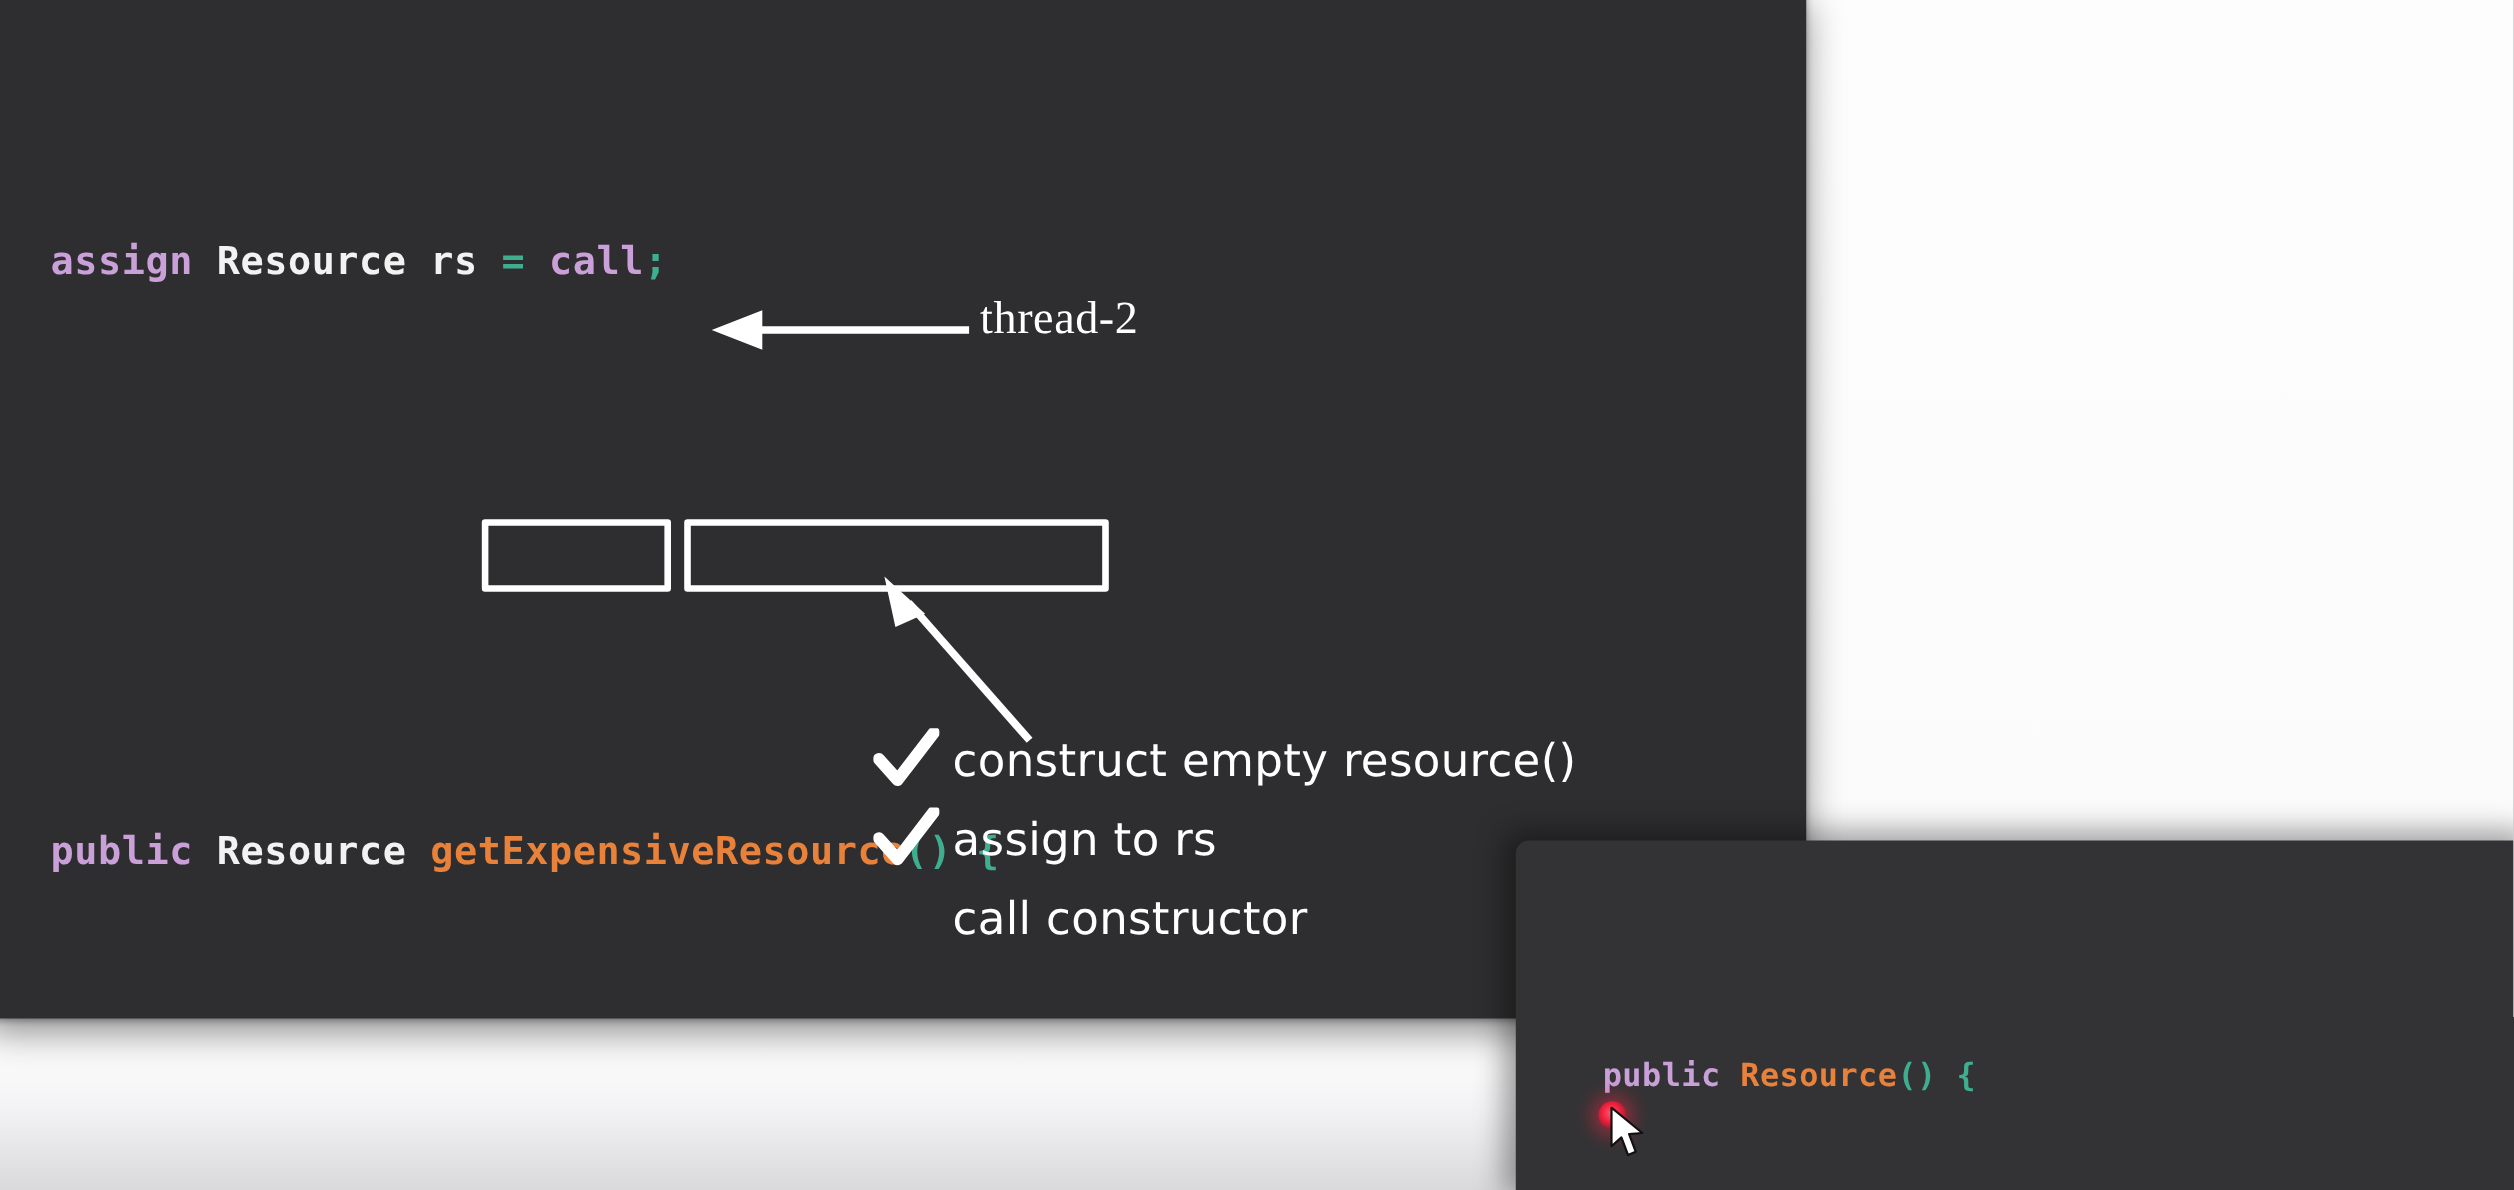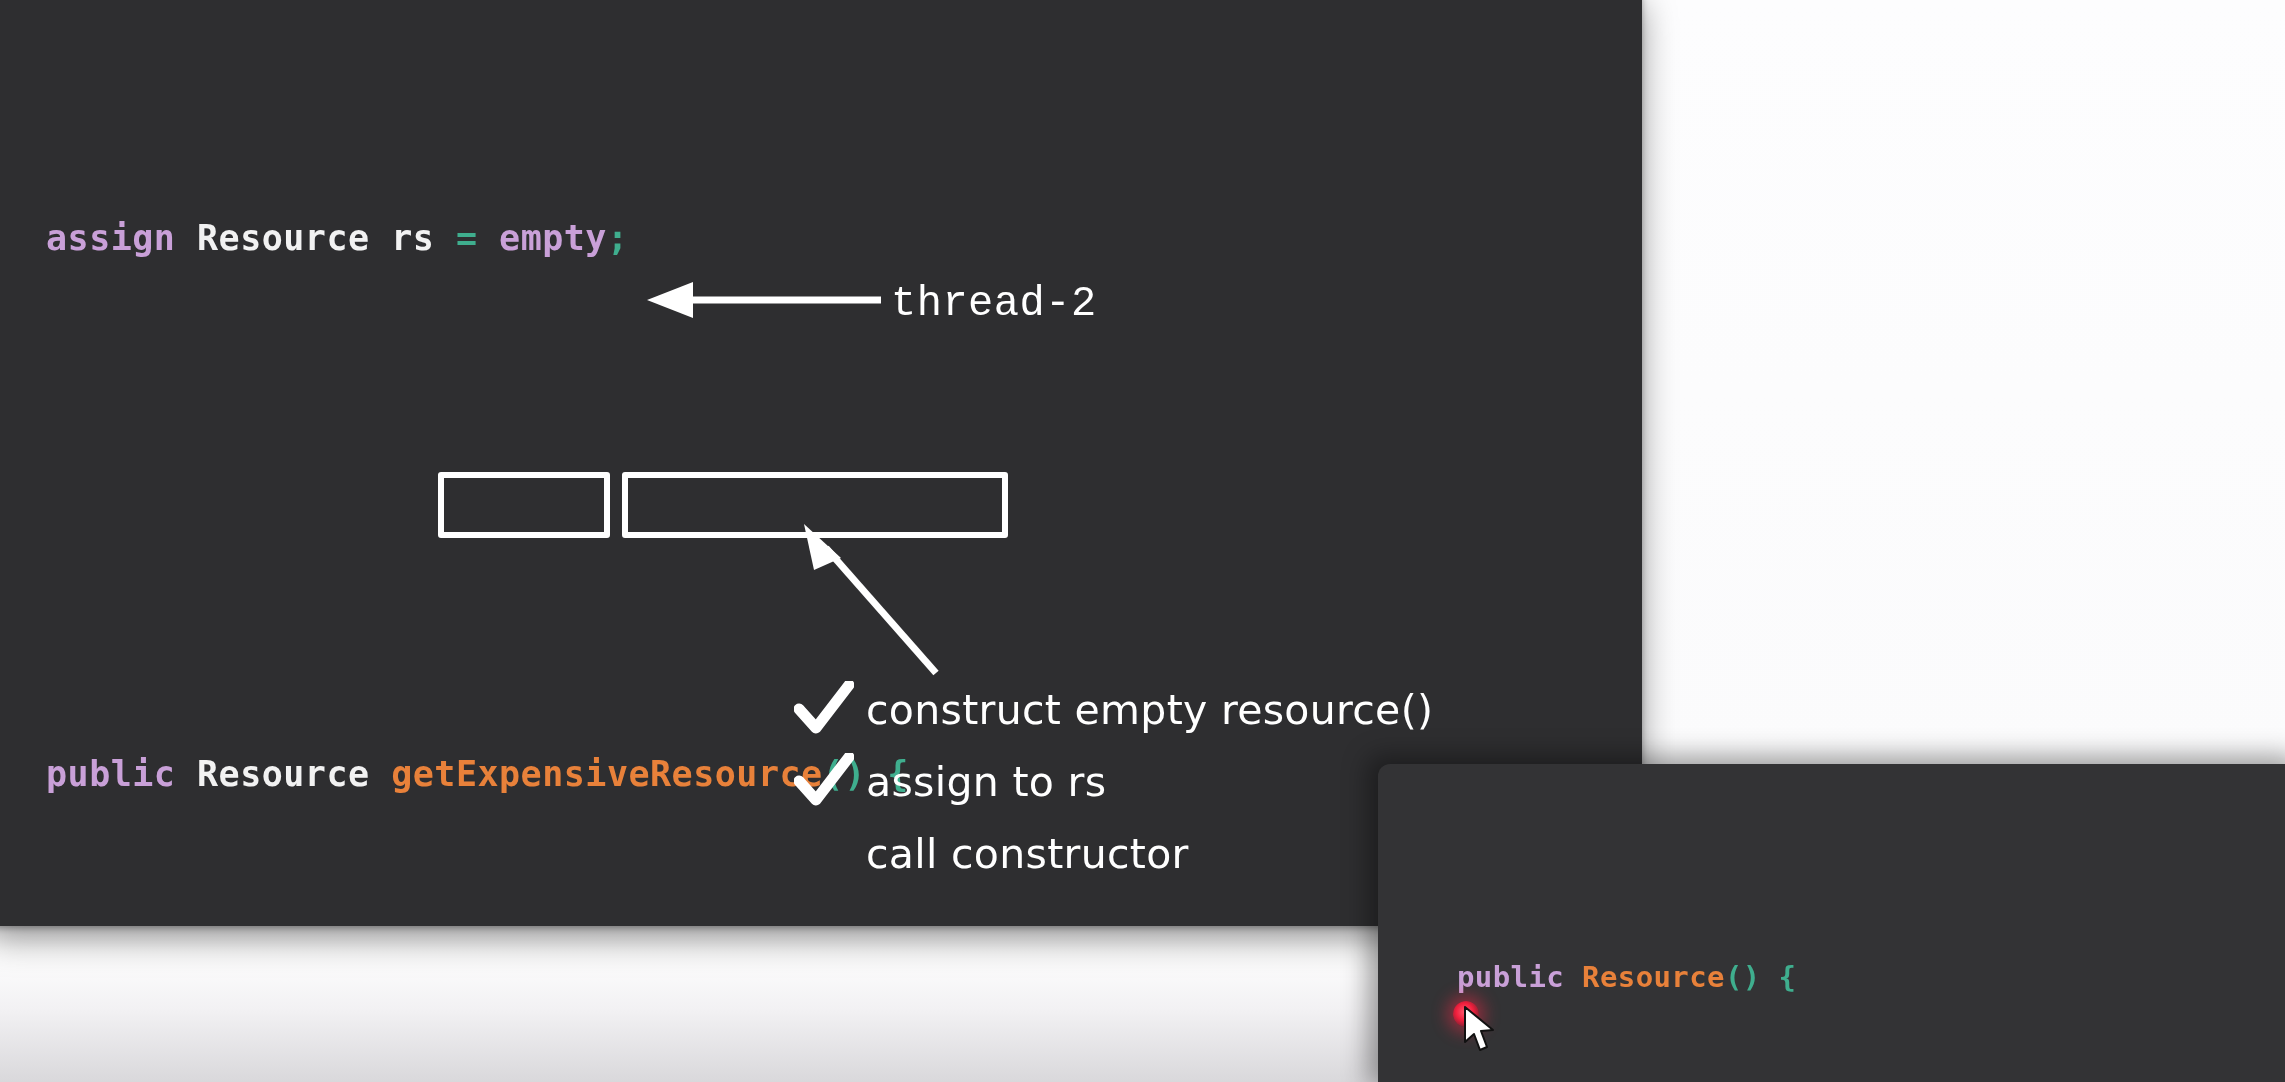--- a/index.html
+++ b/index.html
@@ -80,41 +80,40 @@
     left: 655px;
     top: 292px;
     width: 245px;
     height: 40px;
   }
   #thread2-label {
     position: absolute;
     left: 905px;
     top: 278px;
     color: #ffffff;
-    font-family: Liberation Mono, monospace;
+    font-family: Liberation Serif, serif;
     font-size: 42px;
     letter-spacing: 0.5px;
     white-space: nowrap;
-    margin-top: 14px;
   }
 
   
   #diag-arrow {
     position: absolute;
     left: 800px;
     top: 530px;
     width: 180px;
     height: 170px;
   }
 
   
   #annotations {
     position: absolute;
     left: 808px;
-    top: 686px;
+    top: 667px;
     width: 740px;
   }
   .ann-row {
     display: flex;
     align-items: center;
     height: 72px;
   }
   .ann-check {
     width: 72px;
     flex: 0 0 72px;
@@ -181,21 +180,21 @@
 </style>
 </head>
 <body>
 
 <div id="stage">
 
   <div id="code-panel">
 
     <div class="code-lines">
 
-      <span class="ln"><span class="kw">assign</span> <span class="type">Resource</span> <span class="type">rs</span> <span class="op">=</span> <span class="kw">empty</span><span class="op">;</span></span>
+      <span class="ln"><span class="kw">assign</span> <span class="type">Resource</span> <span class="type">rs</span> <span class="op">=</span> <span class="kw">call</span><span class="op">;</span></span>
 
       <span class="blank"> </span>
 
       <span class="ln"><span class="kw">public</span> <span class="type">Resource</span> <span class="fn">getExpensiveResource</span><span class="op">(</span><span class="op">)</span> <span class="op">{</span></span>
 
       
 
       
 
       

